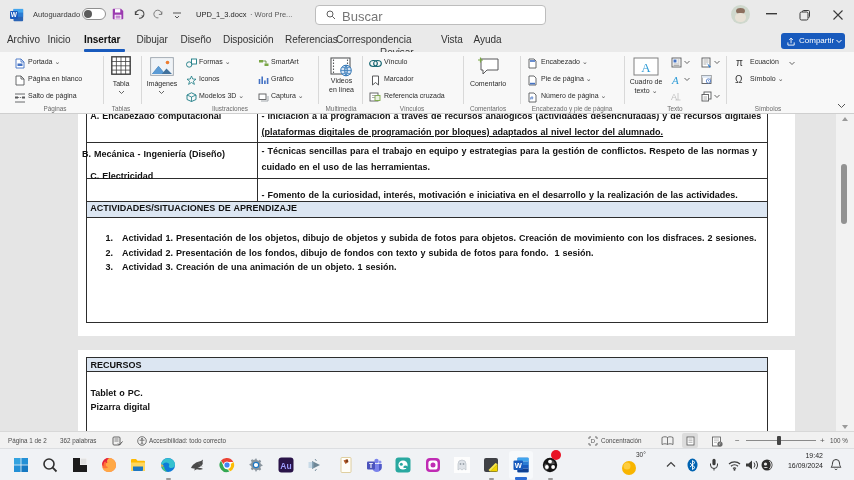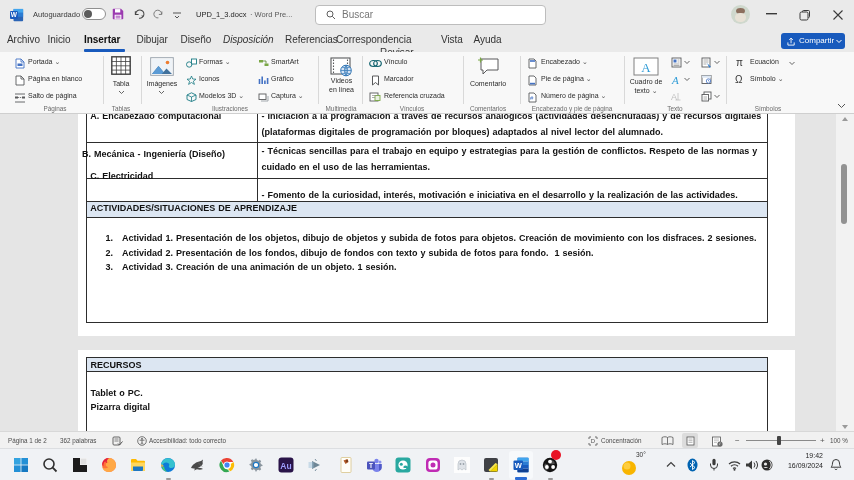--- a/index.html
+++ b/index.html
@@ -77,21 +77,21 @@
       <path d="M1 2 h8 M3 5 l2 2 l2-2" fill="none" stroke="#555" stroke-width="1"></path>
     </svg>
     <div class="tb-txt" style="left:196px;top:10px;font-size:7.5px;color:#1f1f1f;">UPD_1_3.docx</div>
     <div class="tb-txt" style="left:250px;top:10px;font-size:7.5px;color:#5a5a5a;">· Word Pre...</div>
 
     <div class="abs" style="left:315px;top:5px;width:231px;height:20px;background:#fff;border:1px solid #bdbdbd;border-radius:4px;"></div>
     <svg class="abs" style="left:326px;top:10px" width="10" height="10" viewBox="0 0 10 10">
       <circle cx="4" cy="4" r="3" fill="none" stroke="#5f5f5f" stroke-width="1"></circle>
       <path d="M6.3 6.3 L9 9" stroke="#5f5f5f" stroke-width="1"></path>
     </svg>
-    <div class="tb-txt" style="left:342px;top:9px;font-size:10px;color:#767676;">Buscar</div>
+    <div class="tb-txt" style="left:342px;top:9px;font-size:13px;color:#767676;">Buscar</div>
 
     <div class="abs" style="left:731px;top:5px;width:19px;height:19px;border-radius:50%;background:#cfd8cd;overflow:hidden;">
       <div class="abs" style="left:5px;top:3px;width:9px;height:6px;border-radius:50%;background:#8c6f5e;"></div>
       <div class="abs" style="left:4px;top:8px;width:11px;height:9px;border-radius:45%;background:#e8e2d6;"></div>
     </div>
 
     <svg class="abs" style="left:766px;top:13px" width="12" height="3" viewBox="0 0 12 3">
         <rect x="0" y="0" width="11" height="1.4" fill="#3a3a3a"></rect>
       </svg>
     <svg class="abs" style="left:799px;top:9px" width="12" height="12" viewBox="0 0 12 12">
@@ -102,21 +102,21 @@
       <path d="M1.5 1.5 L10.5 10.5 M10.5 1.5 L1.5 10.5" stroke="#3a3a3a" stroke-width="1.1"></path>
     </svg>
   </div>
   <div id="tabrow">
     <div class="tab" style="left:7px;">Archivo</div>
     <div class="tab" style="left:47.5px;">Inicio</div>
     <div class="tab active" style="left:84px;">Insertar</div>
     <div class="abs" style="left:83.5px;top:19px;width:41px;height:2.5px;background:#185abd;border-radius:1px;"></div>
     <div class="tab" style="left:136.5px;">Dibujar</div>
     <div class="tab" style="left:180.5px;">Diseño</div>
-    <div class="tab" style="left:223px;font-style:italic;">Disposición</div>
+    <div class="tab" style="left:223px;">Disposición</div>
     <div class="tab" style="left:285px;">Referencias</div>
     <div class="tab" style="left:336px;">Correspondencia</div>
     <div class="tab" style="left:380px;margin-top:13px;">Revisar</div>
     <div class="tab" style="left:441px;">Vista</div>
     <div class="tab" style="left:473.5px;">Ayuda</div>
 
     <div class="abs" style="left:781px;top:3px;width:64px;height:16px;background:#185abd;border-radius:3px;"></div>
     <svg class="abs" style="left:787px;top:7px" width="9" height="9" viewBox="0 0 10 10">
       <path d="M1 6 v3 h7 v-3 M4.5 7 V1.5 M2.5 3.2 L4.5 1.2 L6.5 3.2" fill="none" stroke="#fff" stroke-width="1"></path>
     </svg>
@@ -326,21 +326,21 @@
       <div class="bline" style="left:179px;top:0px;width:1px;height:87px;"></div>
       <div class="bline" style="left:7.5px;top:28.4px;width:682px;height:1px;"></div>
       <div class="bline" style="left:7.5px;top:63.6px;width:682px;height:1px;"></div>
       <div class="bline" style="left:7.5px;top:87px;width:682px;height:1px;"></div>
       <div class="abs" style="left:8.5px;top:88px;width:680px;height:14.5px;background:#dce6f2;"></div>
       <div class="bline" style="left:7.5px;top:102.5px;width:682px;height:1px;"></div>
       <div class="bline" style="left:7.5px;top:208.4px;width:682px;height:1px;"></div>
 
       <div class="doc" style="left:12.3px;top:-2.7px;">A. Encabezado computacional</div>
       <div class="doc" style="left:183.5px;top:-2.7px;">- Iniciación a la programación a través de recursos analógicos (actividades desenchufadas) y de recursos digitales</div>
-      <div class="doc" style="left:183.5px;top:13.3px;">(plataformas digitales de programación por bloques) adaptados al nivel lector del alumnado.</div>
+      <div class="doc" style="left:183.5px;top:13.3px;text-decoration:underline;">(plataformas digitales de programación por bloques) adaptados al nivel lector del alumnado.</div>
 
       <div class="doc" style="left:4px;top:34.7px;">B. Mecánica - Ingeniería (Diseño)</div>
       <div class="doc" style="left:183.5px;top:47.8px;">cuidado en el uso de las herramientas.</div>
       <div class="doc" style="left:183.5px;top:32.2px;">- Técnicas sencillas para el trabajo en equipo y estrategias para la gestión de conflictos. Respeto de las normas y</div>
 
       <div class="doc" style="left:12.3px;top:57px;">C. Electricidad</div>
       <div class="doc" style="left:183.5px;top:75.6px;">- Fomento de la curiosidad, interés, motivación e iniciativa en el desarrollo y la realización de las actividades.</div>
 
       <div class="doc" style="left:12.3px;top:89.4px;">ACTIVIDADES/SITUACIONES DE APRENDIZAJE</div>
 

